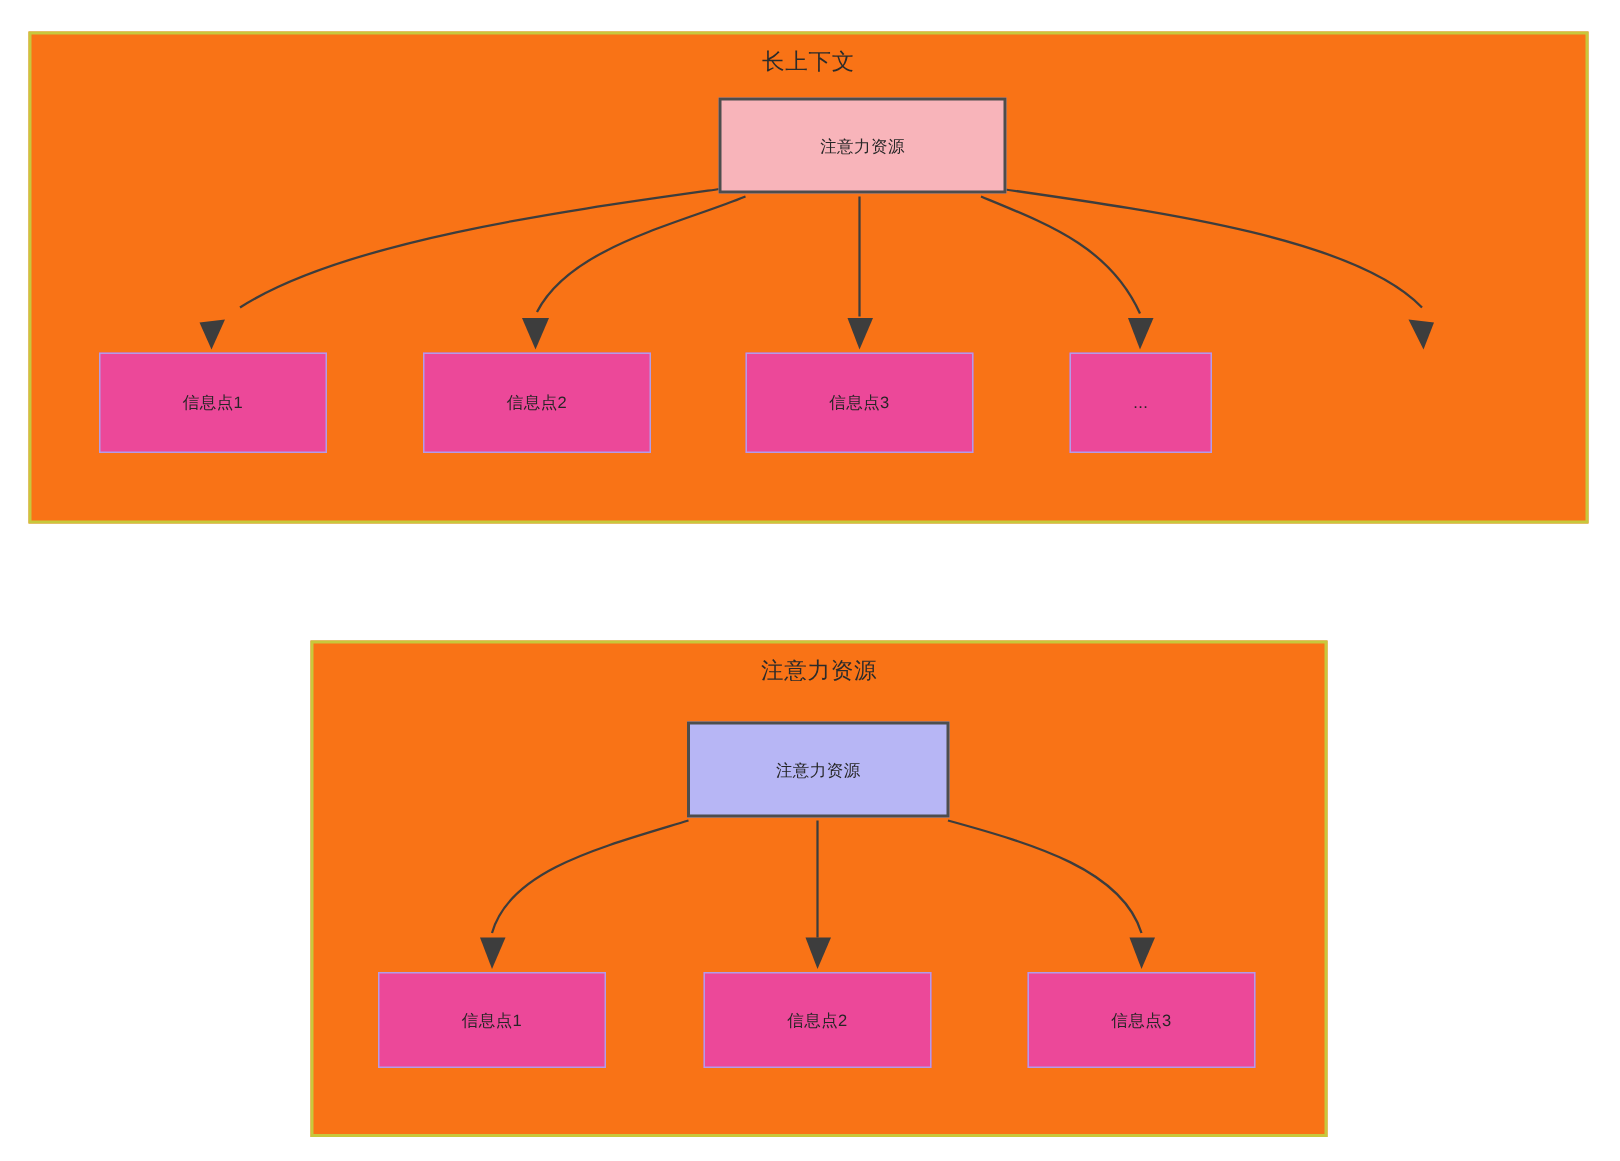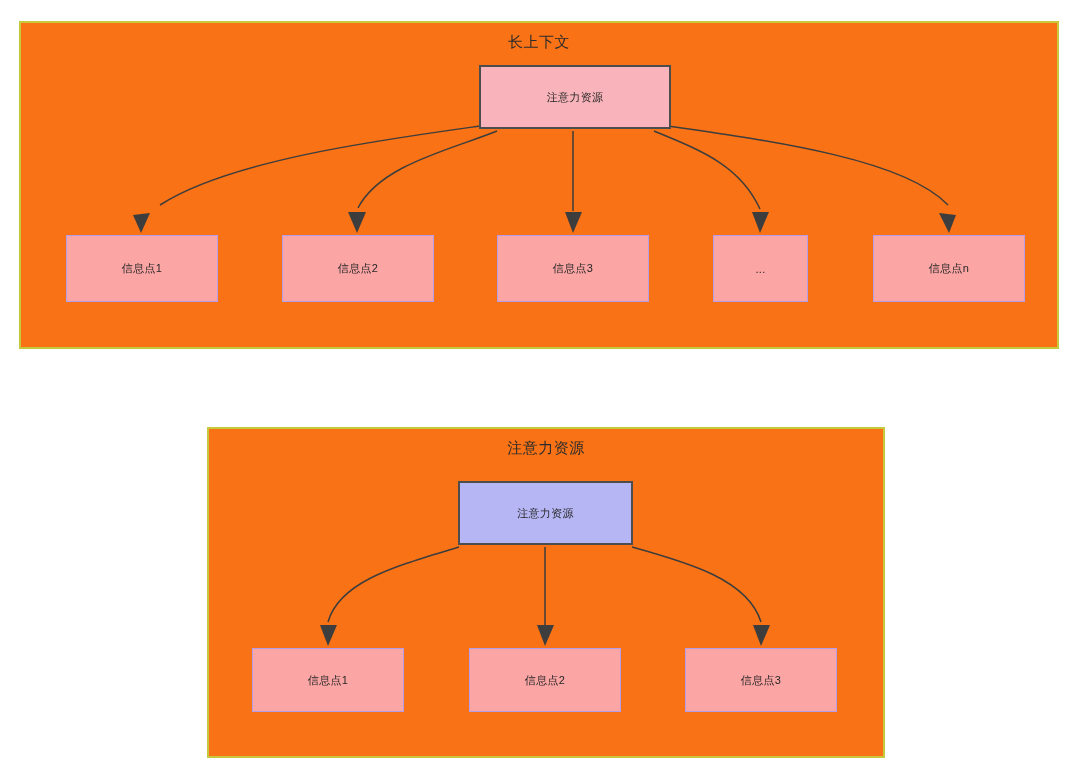--- a/index.html
+++ b/index.html
@@ -64,21 +64,21 @@
   }
   .node-root-red {
     background: #f8b4ba;
     border: 2px solid #4d4d4d;
   }
   .node-root-blue {
     background: #b7b6f5;
     border: 2px solid #4d4d4d;
   }
   .node-leaf {
-    background: #fca5a5;
+    background: #ec4899;
     border: 1.6px solid #b39ce8;
   }
   svg.edges {
     position: absolute;
     left: 0;
     top: 0;
     width: 1080px;
     height: 774px;
     overflow: visible;
     pointer-events: none;
@@ -129,23 +129,20 @@
   </div>
   <div class="node node-leaf" style="left:282px; top:235px; width:152px; height:67px;">
     <span>信息点2</span>
   </div>
   <div class="node node-leaf" style="left:497px; top:235px; width:152px; height:67px;">
     <span>信息点3</span>
   </div>
   <div class="node node-leaf" style="left:713px; top:235px; width:95px; height:67px;">
     <span>...</span>
   </div>
-  <div class="node node-leaf" style="left:873px; top:235px; width:152px; height:67px;">
-    <span>信息点n</span>
-  </div>
 
   <div class="panel" id="panel-short">
     <div class="panel-title">注意力资源</div>
   </div>
 
   <svg class="edges" viewBox="0 0 1080 774">
 
     <path class="edge-path" d="M 459,547 C 400,565 340,580 328,622"></path>
     <polygon class="arrow-head" points="328,646 320,625 337,625"></polygon>
 

